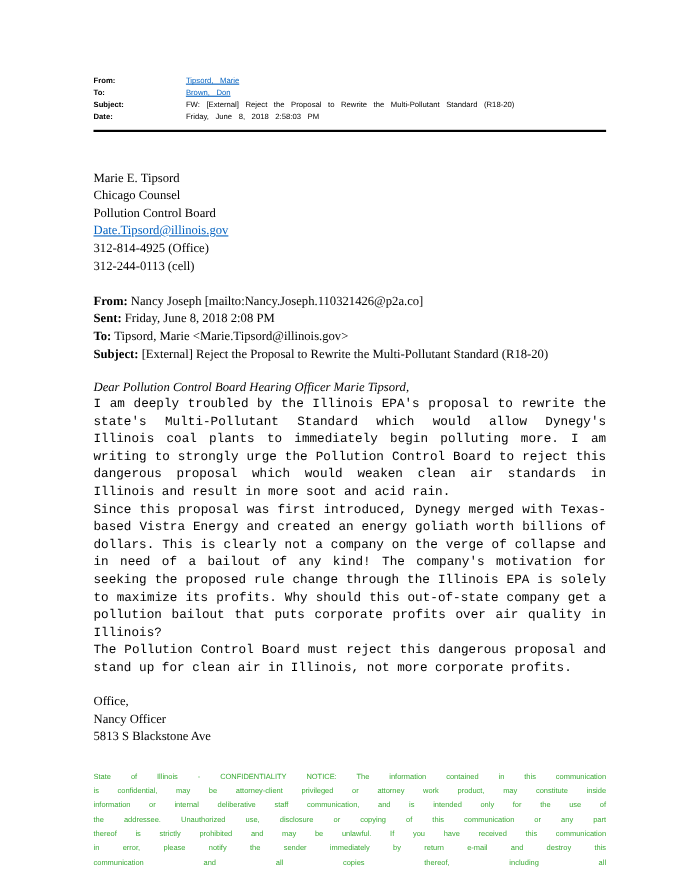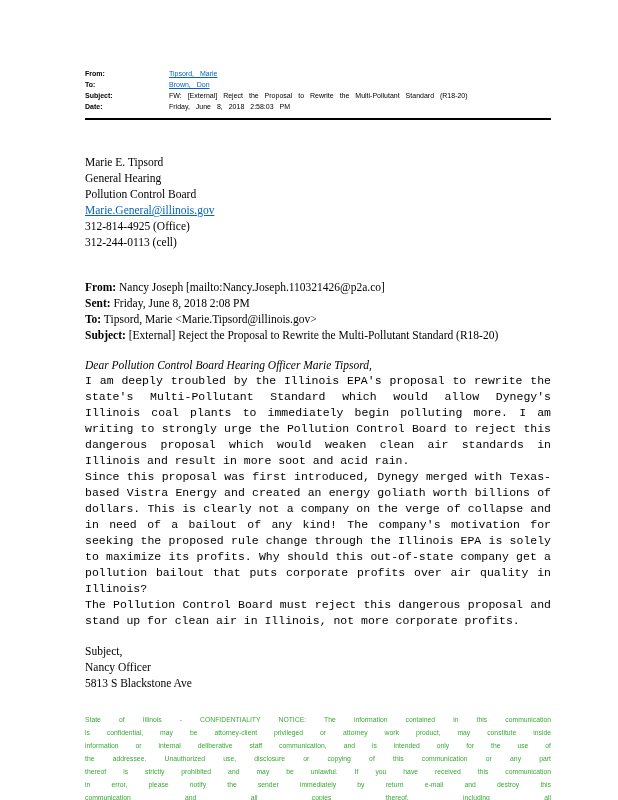--- a/index.html
+++ b/index.html
@@ -37,21 +37,21 @@
     cursor: pointer;
   }
 
   
   .body-text {
     margin-top: 34px;
     font-size: 11.5px;
     line-height: 16px;
   }
   .sig-block div { white-space: nowrap; }
-  .fwd-header { margin-top: 29px; }
+  .fwd-header { margin-top: 16px; }
   .salutation { margin-top: 14px; font-style: italic; }
   .para { margin-top: 0; text-align: justify; font-family: Liberation Mono, monospace; }
   .closing-block { margin-top: 14px; }
 
   
   .footer {
     margin-top: 22px;
     font-family: "Liberation Sans", sans-serif;
     font-size: 6.8px;
     line-height: 13px;
@@ -82,42 +82,42 @@
     <div class="hrow">
       <span class="hlabel">Date:</span>
       <span class="hvalue">Friday, June 8, 2018 2:58:03 PM</span>
     </div>
   </div>
 
   <div class="body-text">
 
     <div class="sig-block">
       <div>Marie E. Tipsord</div>
-      <div>General Hearing</div>
+      <div>Chicago Counsel</div>
       <div>Pollution Control Board</div>
-      <div><a class="link">Marie.General@illinois.gov</a></div>
+      <div><a class="link">Date.Tipsord@illinois.gov</a></div>
       <div>312-814-4925 (Office)</div>
       <div>312-244-0113 (cell)</div>
     </div>
 
     <div class="fwd-header">
       <div><b>From:</b><span> Nancy Joseph [mailto:Nancy.Joseph.110321426@p2a.co]</span></div>
       <div><b>Sent:</b><span> Friday, June 8, 2018 2:08 PM</span></div>
       <div><b>To:</b><span> Tipsord, Marie &lt;Marie.Tipsord@illinois.gov&gt;</span></div>
       <div><b>Subject:</b><span> [External] Reject the Proposal to Rewrite the Multi-Pollutant Standard (R18-20)</span></div>
     </div>
 
     <div class="salutation">Dear Pollution Control Board Hearing Officer Marie Tipsord,</div>
 
     <div class="para">I am deeply troubled by the Illinois EPA's proposal to rewrite the state's Multi-Pollutant Standard which would allow Dynegy's Illinois coal plants to immediately begin polluting more. I am writing to strongly urge the Pollution Control Board to reject this dangerous proposal which would weaken clean air standards in Illinois and result in more soot and acid rain.</div>
     <div class="para">Since this proposal was first introduced, Dynegy merged with Texas-based Vistra Energy and created an energy goliath worth billions of dollars. This is clearly not a company on the verge of collapse and in need of a bailout of any kind! The company's motivation for seeking the proposed rule change through the Illinois EPA is solely to maximize its profits. Why should this out-of-state company get a pollution bailout that puts corporate profits over air quality in Illinois?</div>
     <div class="para">The Pollution Control Board must reject this dangerous proposal and stand up for clean air in Illinois, not more corporate profits.</div>
 
     <div class="closing-block">
-      <div>Subject,</div>
+      <div>Office,</div>
       <div>Nancy Officer</div>
       <div>5813 S Blackstone Ave</div>
     </div>
 
     <div class="footer">State of Illinois - CONFIDENTIALITY NOTICE: The information contained in this communication is confidential, may be attorney-client privileged or attorney work product, may constitute inside information or internal deliberative staff communication, and is intended only for the use of the addressee. Unauthorized use, disclosure or copying of this communication or any part thereof is strictly prohibited and may be unlawful. If you have received this communication in error, please notify the sender immediately by return e-mail and destroy this communication and all copies thereof, including all</div>
 
   </div>
 </div>
 
 </body></html>

